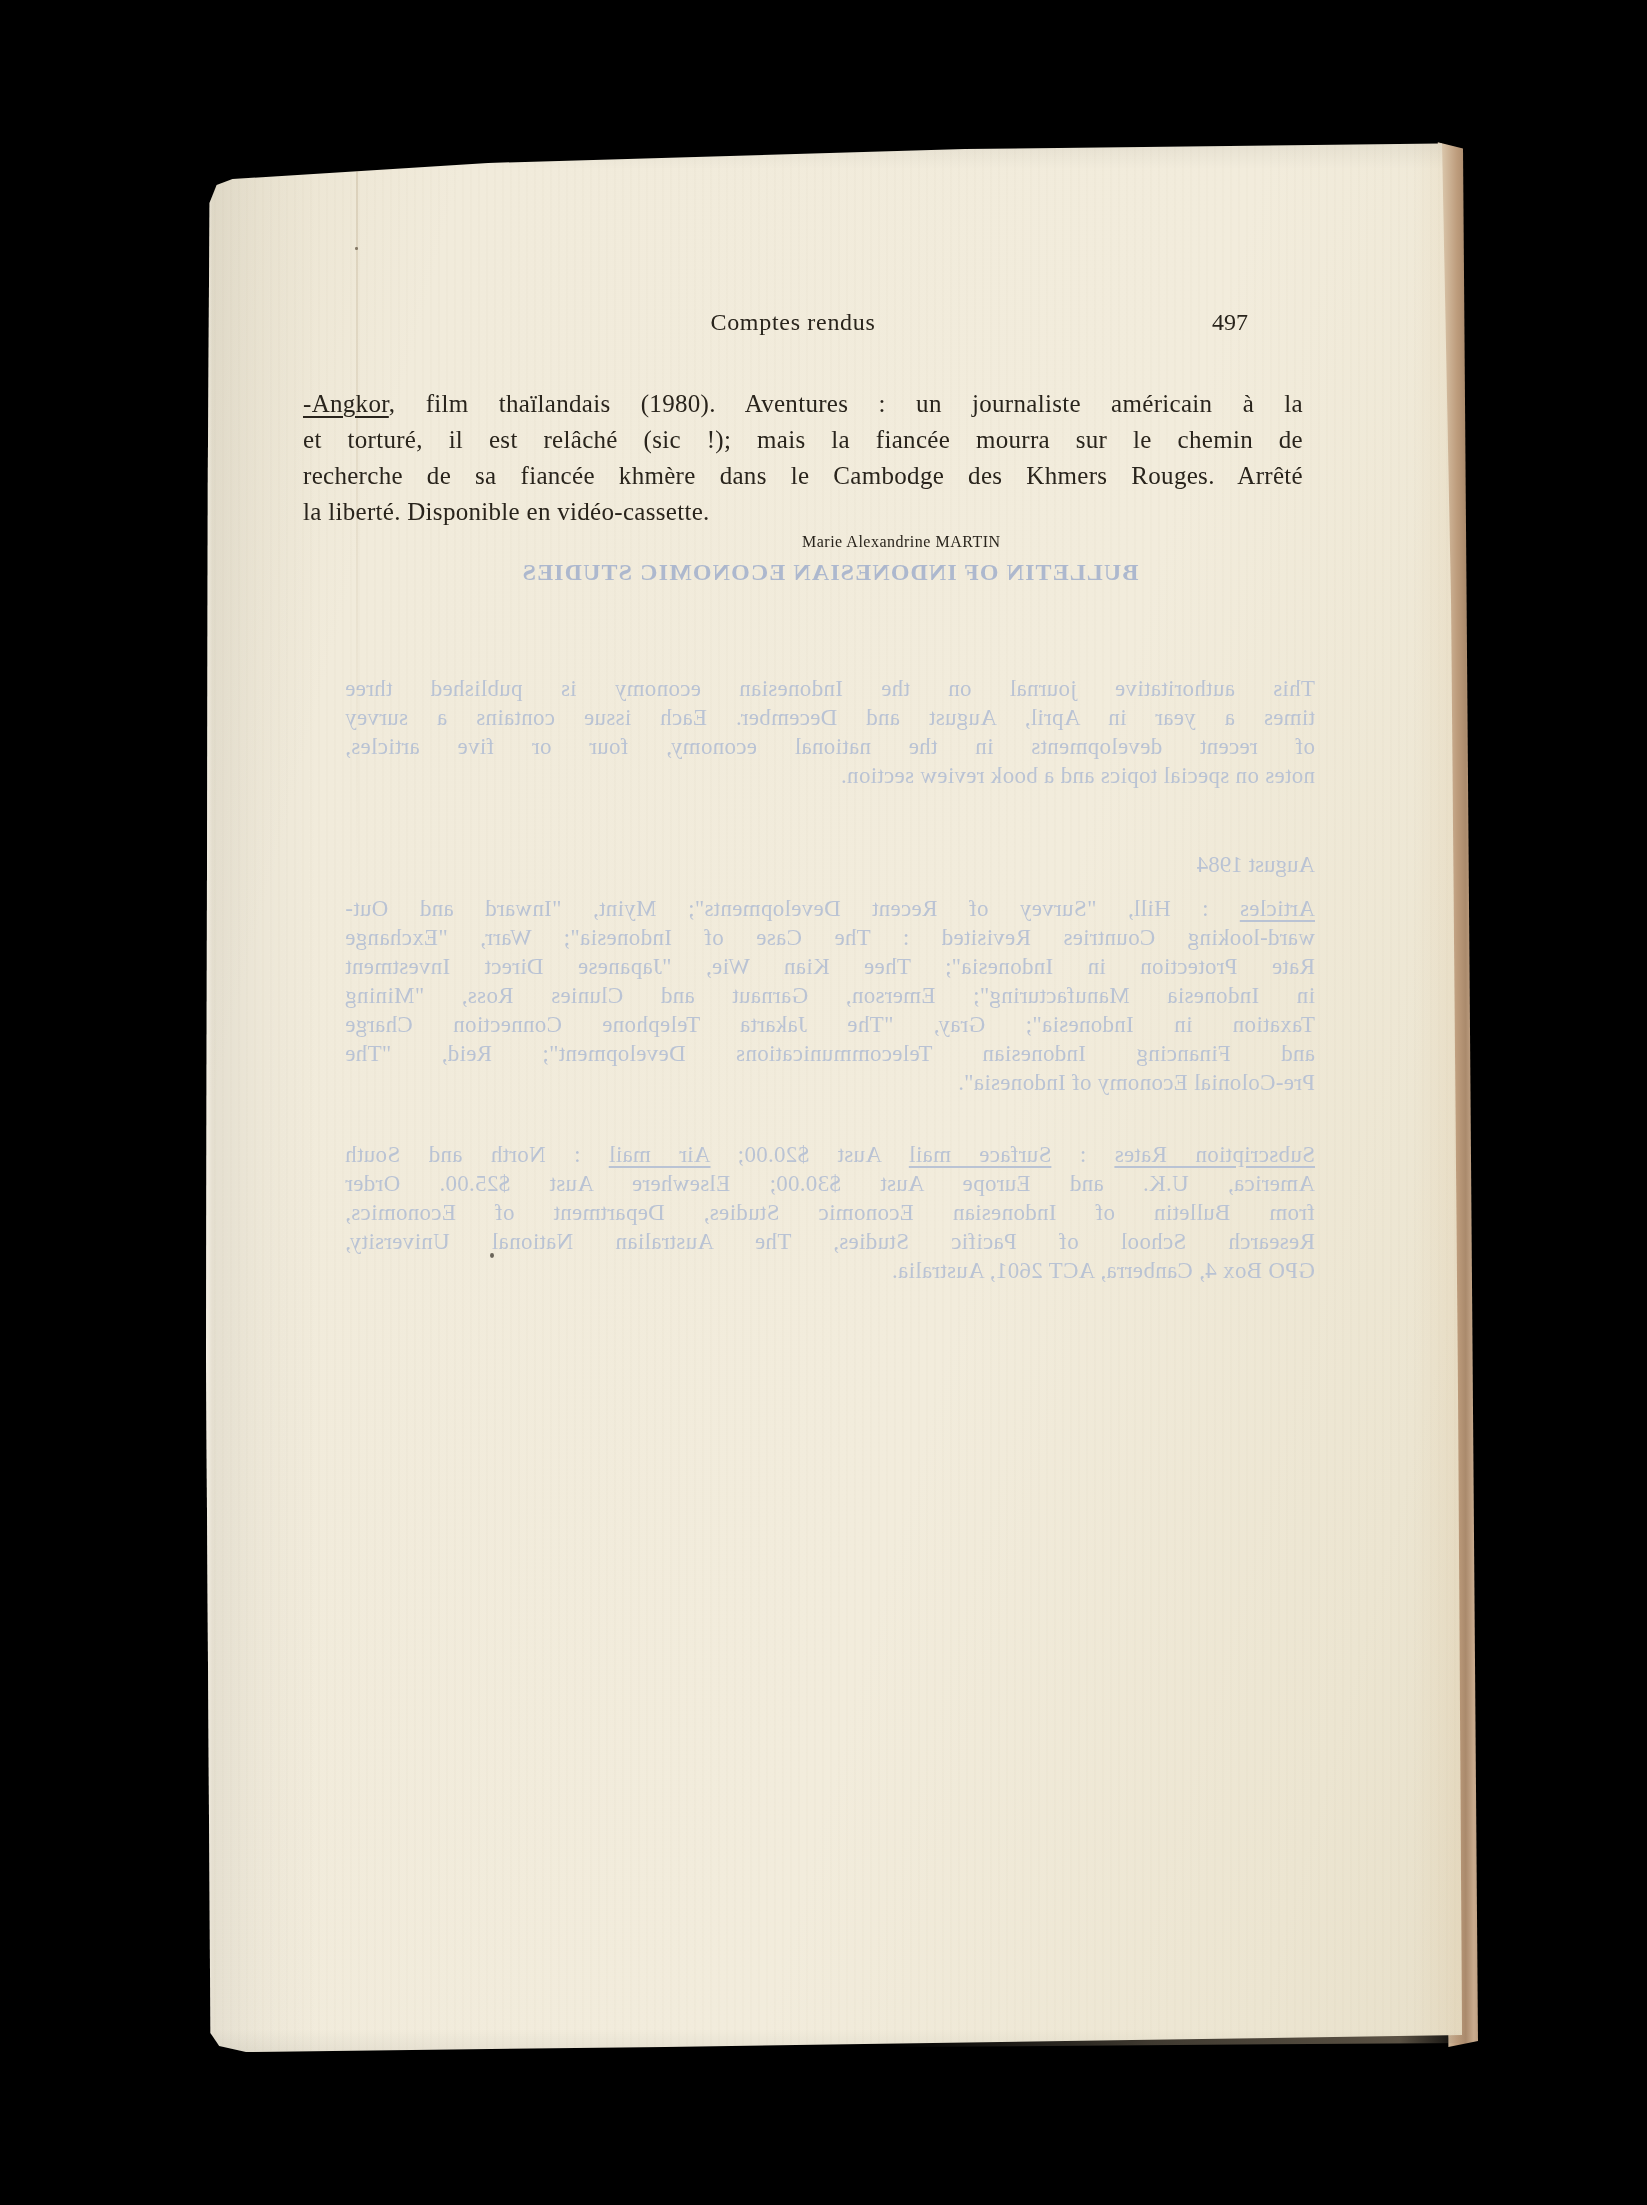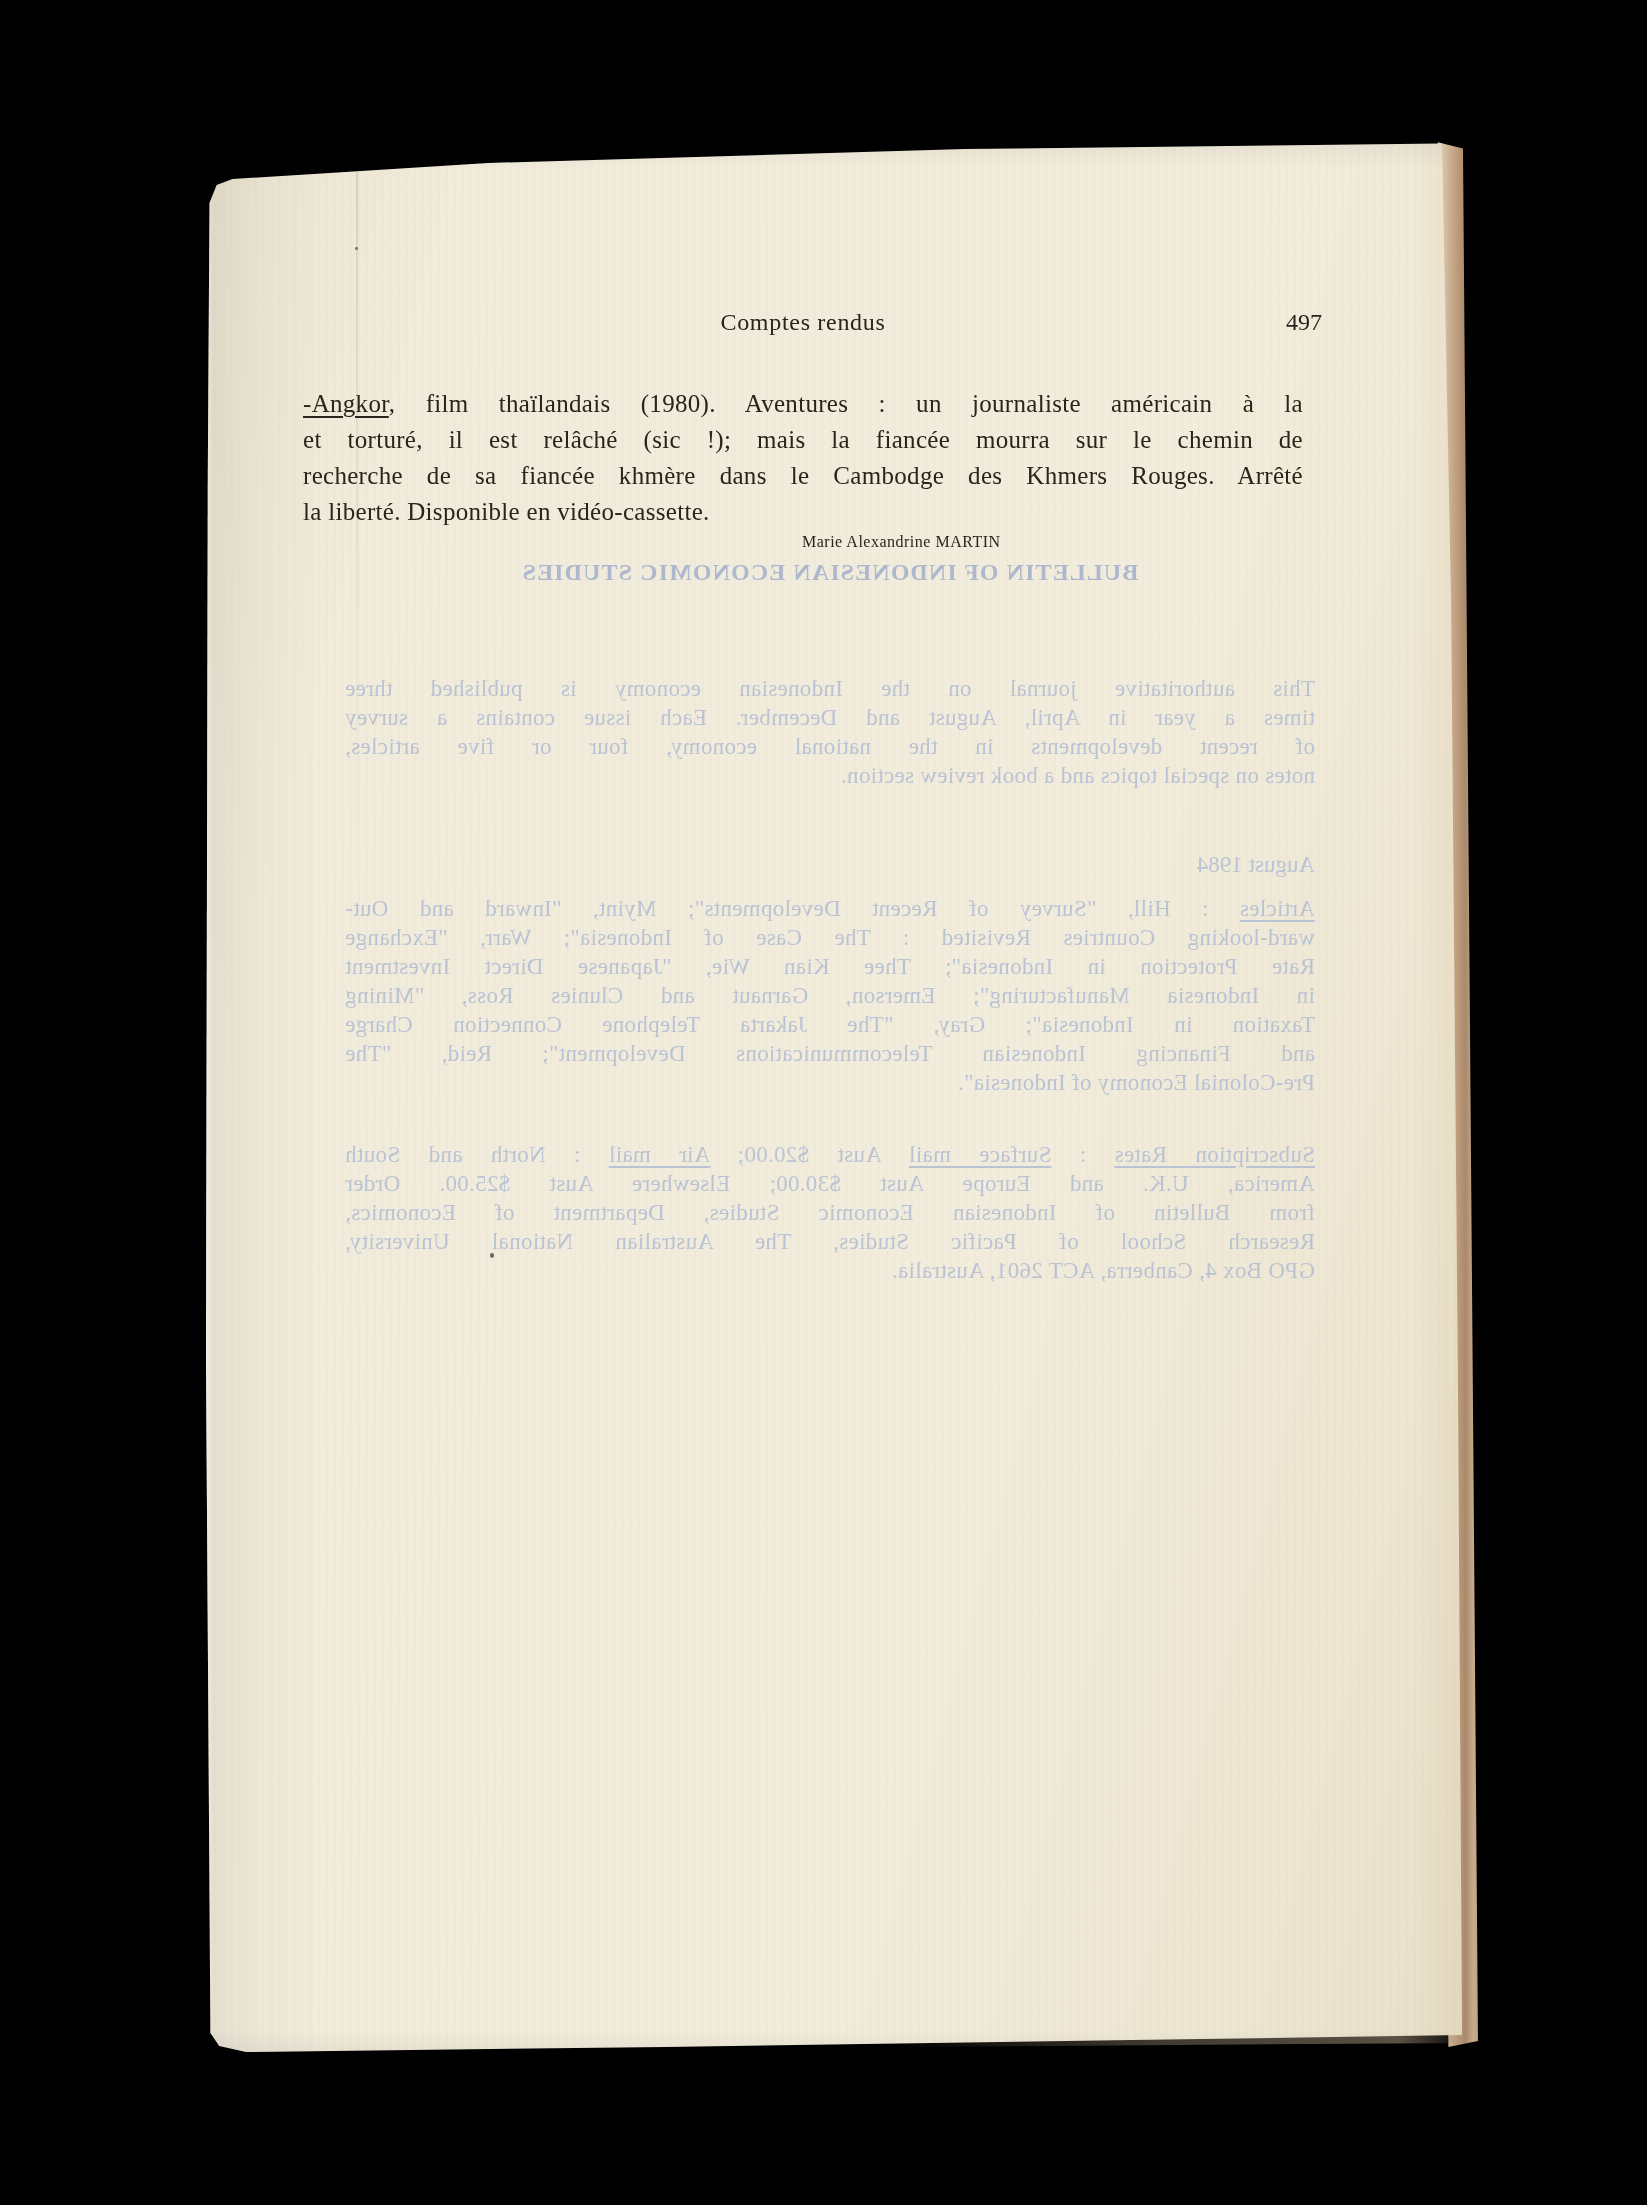--- a/index.html
+++ b/index.html
@@ -52,24 +52,24 @@
   .b-date     { position:absolute; left:147px; top:711px; font-size:23px; color:#b4bfd4; }
   .b-articles { top:753px; }
   .b-sub      { top:999px; }
   .bl  { height:29px; line-height:29px; white-space:nowrap; }
   .bl.j { text-align:justify; text-align-last:justify; white-space:normal; }
   .u { text-decoration:underline; text-underline-offset:3.5px; text-decoration-thickness:1.8px; }
 
   
   .recto { position:absolute; inset:0; color:#29241c; }
   .header-title {
-    position:absolute; left:97px; top:168px; width:1000px; text-align:center;
+    position:absolute; left:87px; top:168px; width:1000px; text-align:center;
     font-size:24px; letter-spacing:0.7px;
   }
-  .page-number { position:absolute; left:1006px; top:168px; width:110px; text-align:right; font-size:24px; }
+  .page-number { position:absolute; left:1006px; top:168px; width:110px; font-size:24px; }
   .review-para { position:absolute; left:97px; top:245px; width:1000px; font-size:25px; letter-spacing:0.3px; }
   .review-para .line { height:36px; line-height:36px; }
   .review-para .jl { text-align:justify; text-align-last:justify; }
   .author { position:absolute; left:596px; top:392px; font-size:16px; letter-spacing:0.5px; }
 
   
   .crease { position:absolute; left:150px; top:16px; width:1.8px; height:723px;
             background:linear-gradient(180deg, rgba(150,125,85,.22), rgba(150,125,85,0)); }
   .speck  { position:absolute; left:284px; top:1112px; width:4.4px; height:5.3px;
             border-radius:50%; background:rgba(60,55,45,.75); }

